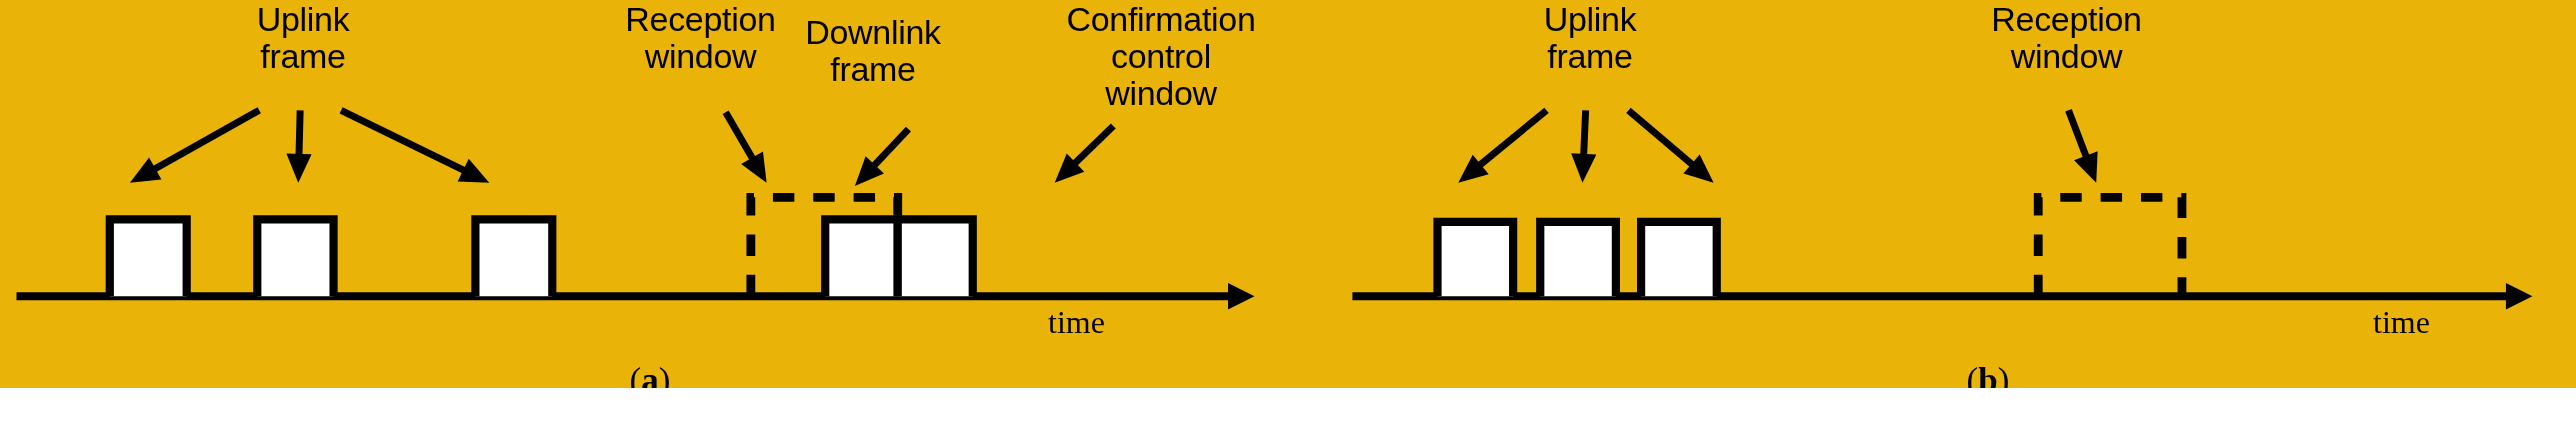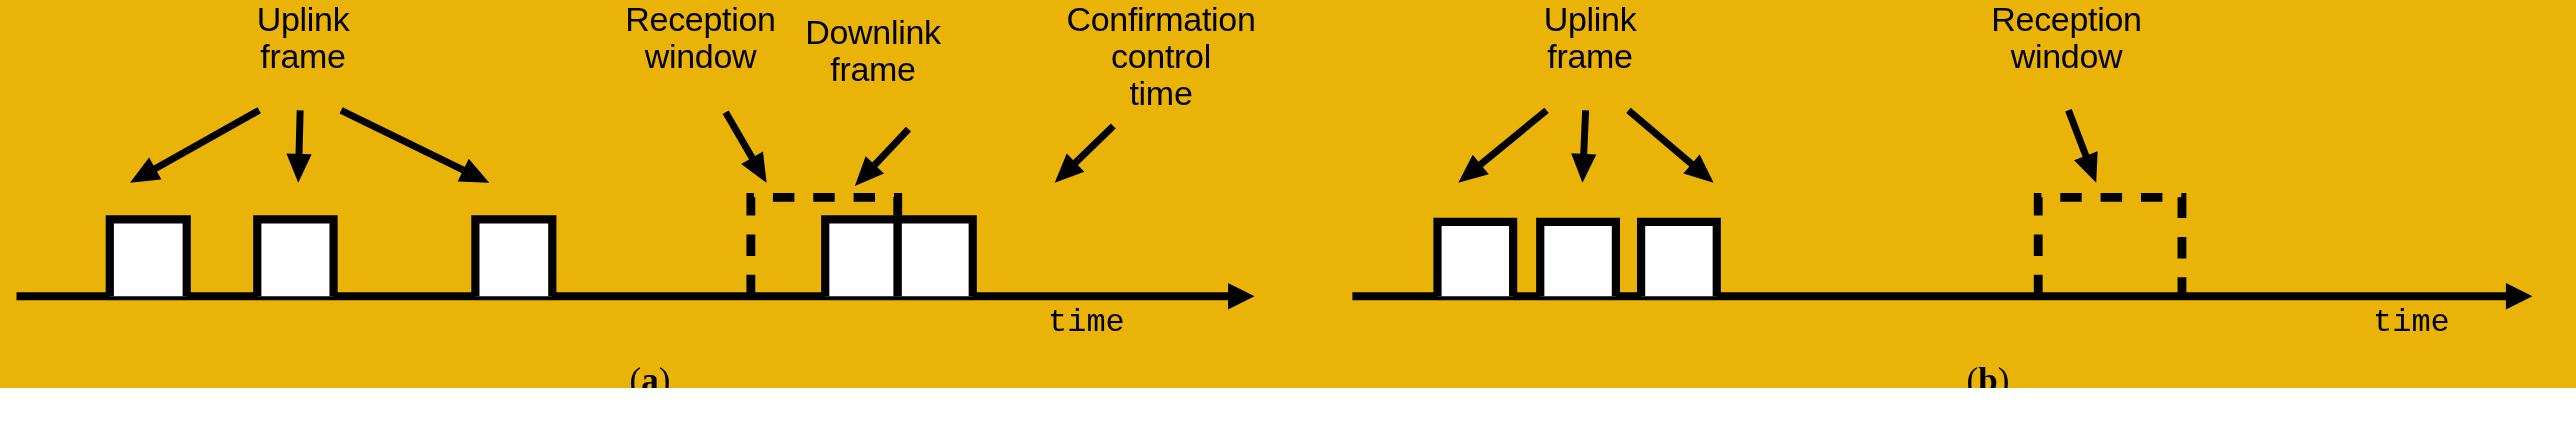--- a/index.html
+++ b/index.html
@@ -38,21 +38,21 @@
     font-family: "Liberation Sans", sans-serif;
     font-size: 34px;
     line-height: 1.08;
     font-weight: 400;
     color: #000000;
     white-space: pre-line;
     letter-spacing: -0.3px;
   }
   .axis-label {
     position: absolute;
-    font-family: Liberation Mono, monospace;
+    font-family: Liberation Serif, serif;
     font-size: 32px;
     color: #000000;
   }
   .subcap {
     position: absolute;
     font-family: "Liberation Serif", serif;
     font-size: 35px;
     color: #000000;
     text-align: center;
   }
@@ -106,21 +106,21 @@
 frame</div>
 
     <div class="lbl" style="left:587px; top:1.3px; width:227px;">Reception
 window</div>
 
     <div class="lbl" style="left:772px; top:14px; width:202px;">Downlink
 frame</div>
 
     <div class="lbl" style="left:1035px; top:1.3px; width:252px;">Confirmation
 control
-time</div>
+window</div>
 
     <div class="axis-label" style="left:1048px; top:304px;">time</div>
 
     <div class="subcap" style="left:650px; top:361px; width:76px; margin-left:-38px;"><span>(</span><b>a</b><span>)</span></div>
   </div>
 
   <div class="panel" id="panel-b">
 
     <svg class="diagram-svg" id="svg-b" width="1276" height="353" viewBox="0 0 2022 560">
         <g>

